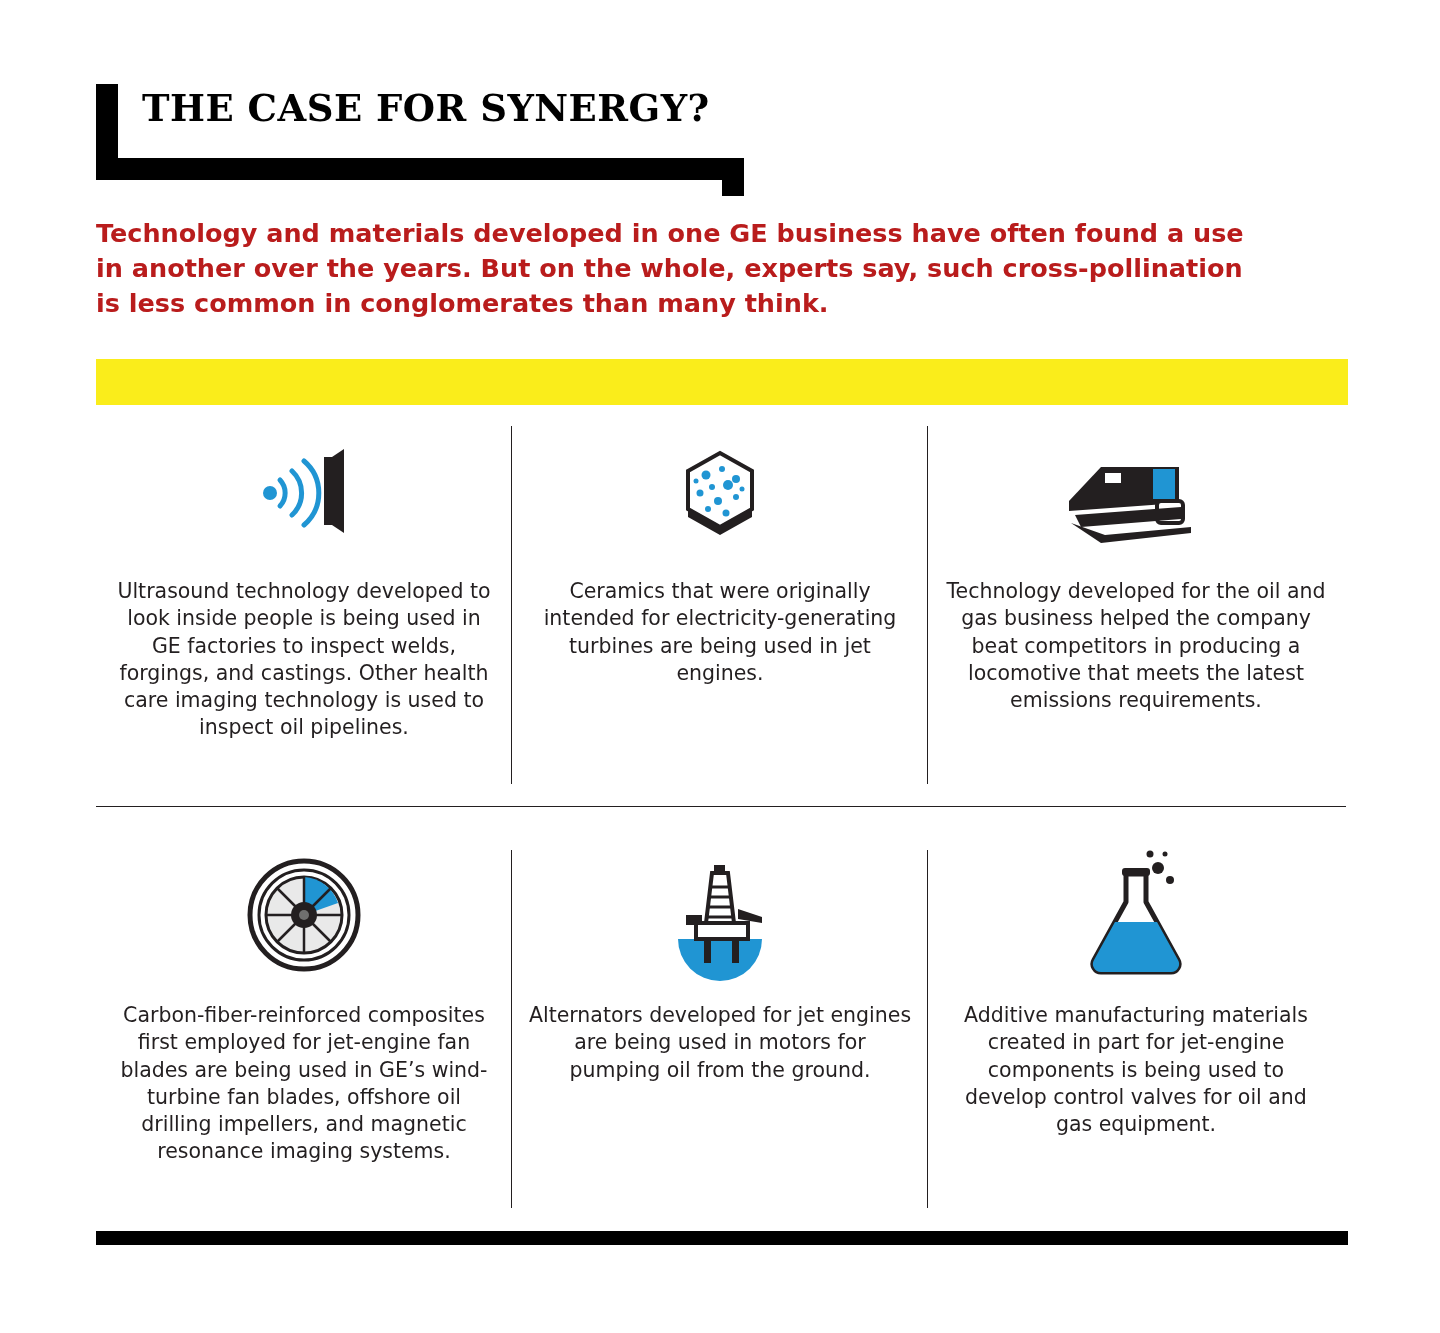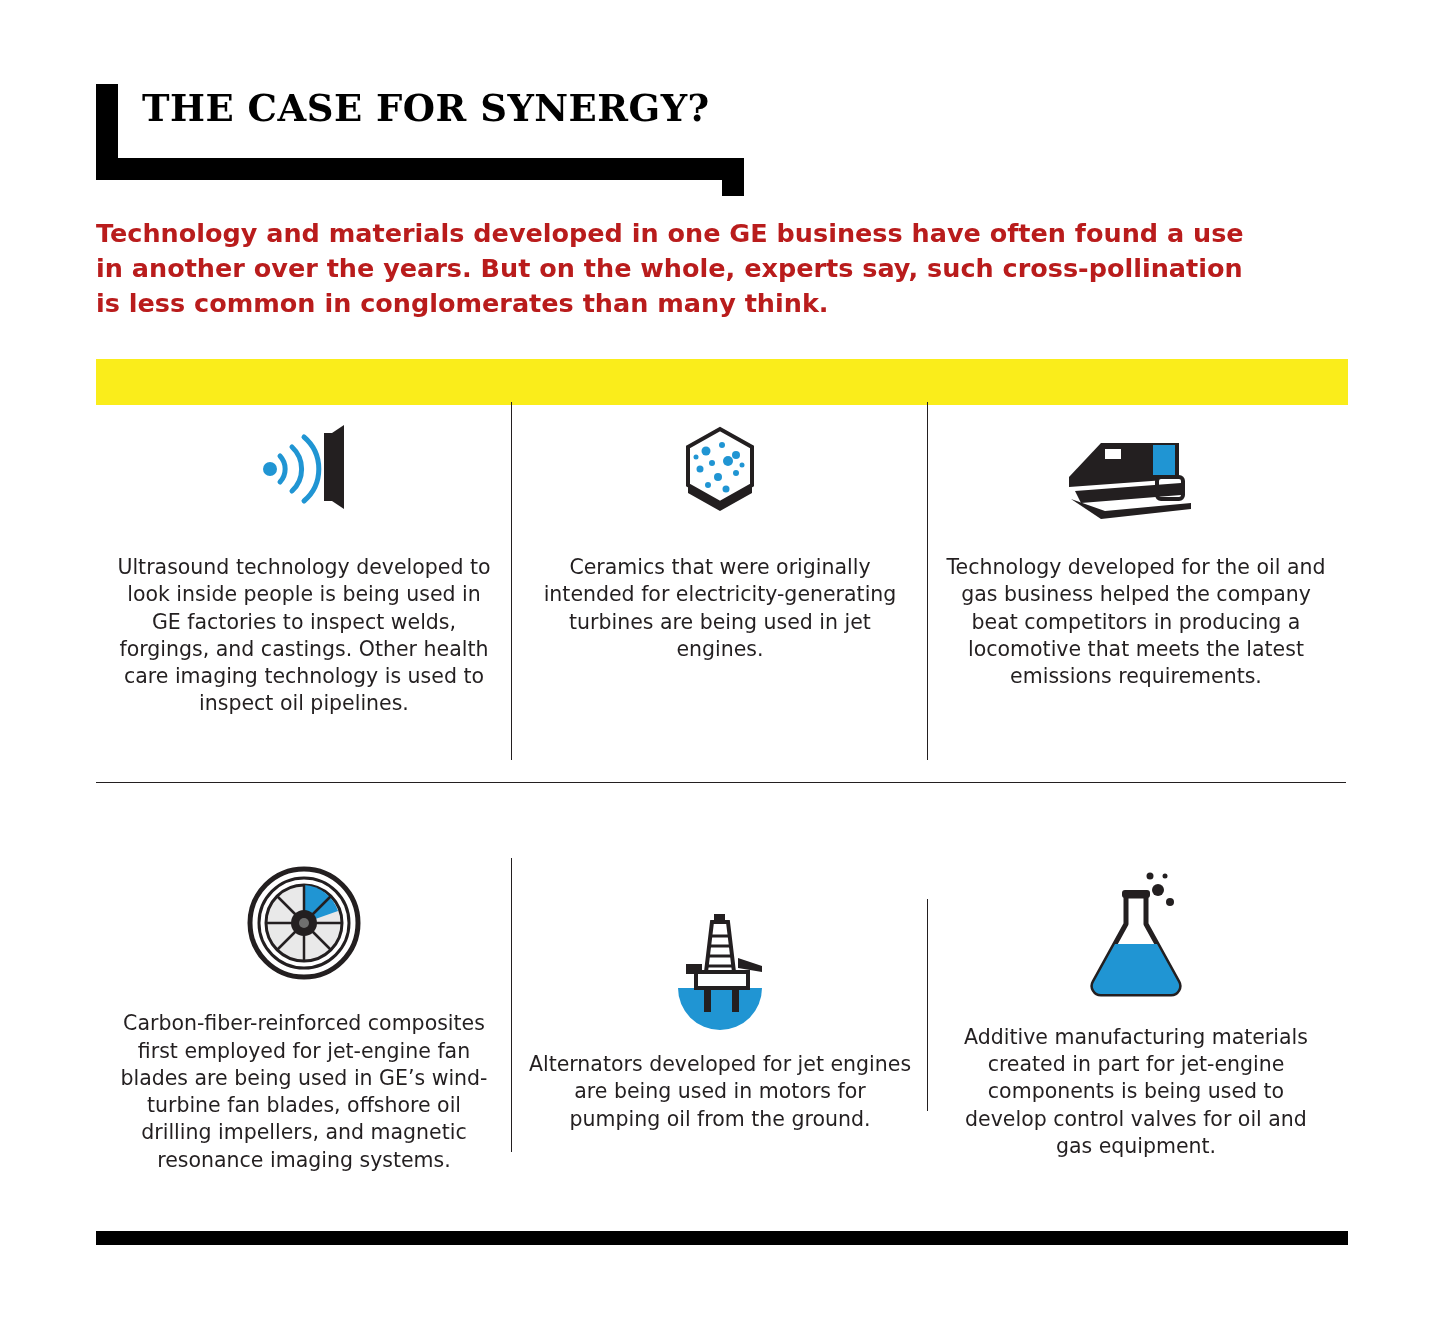--- a/index.html
+++ b/index.html
@@ -85,30 +85,30 @@
     top: 359px;
     width: 1252px;
     height: 46px;
     background: #faed1b;
   }
 
   
   .grid {
     position: absolute;
     left: 96px;
-    top: 394px;
+    top: 418px;
     width: 1250px;
   }
   .row {
     display: flex;
     width: 1250px;
     position: relative;
   }
   .row-1 { height: 388px; }
-  .row-2 { height: 388px; align-items: center; }
+  .row-2 { height: 388px; }
 
   .cell {
     width: 416px;
     position: relative;
     display: flex;
     flex-direction: column;
     align-items: center;
     box-sizing: border-box;
   }
   .cell .divider {

